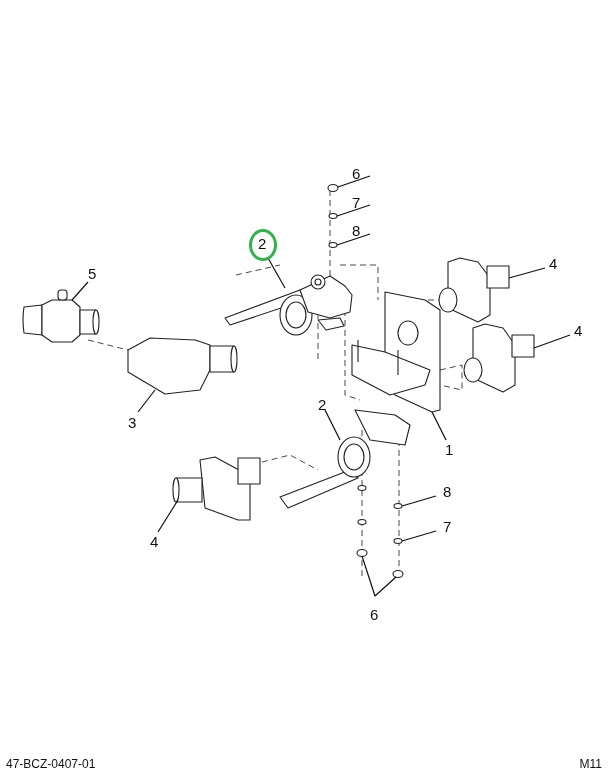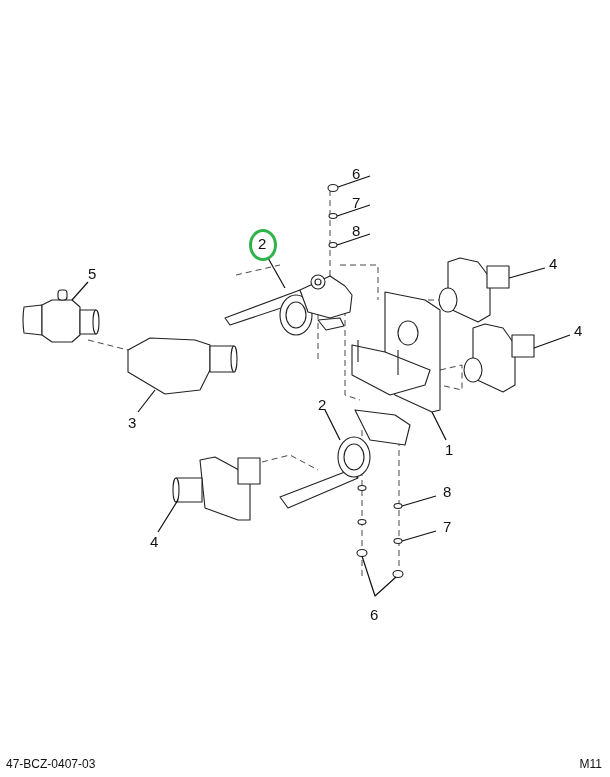--- a/index.html
+++ b/index.html
@@ -131,14 +131,14 @@
 <div class="callout" style="left:549px;top:256px;">4</div>
 <div class="callout" style="left:574px;top:323px;">4</div>
 <div class="callout" style="left:128px;top:415px;">3</div>
 <div class="callout" style="left:445px;top:442px;">1</div>
 <div class="callout" style="left:318px;top:397px;">2</div>
 <div class="callout" style="left:150px;top:534px;">4</div>
 <div class="callout" style="left:443px;top:484px;">8</div>
 <div class="callout" style="left:443px;top:519px;">7</div>
 <div class="callout" style="left:370px;top:607px;">6</div>
 
-<div class="footer" style="left:6px;">47-BCZ-0407-03</div>
+<div class="footer" style="left:6px;">47-BCZ-0407-01</div>
 <div class="footer" style="right:8px;">M11</div>
 
 </body></html>

